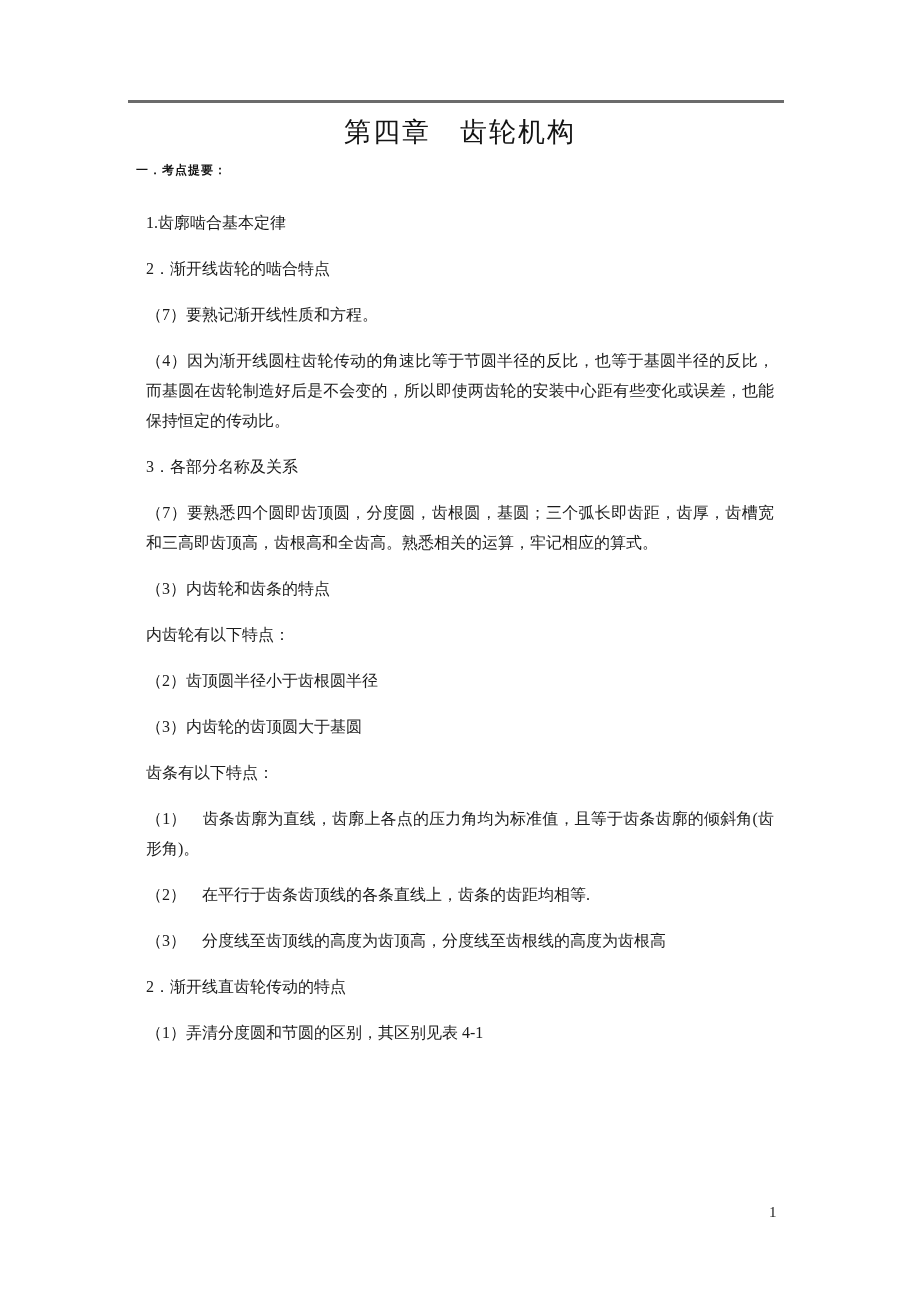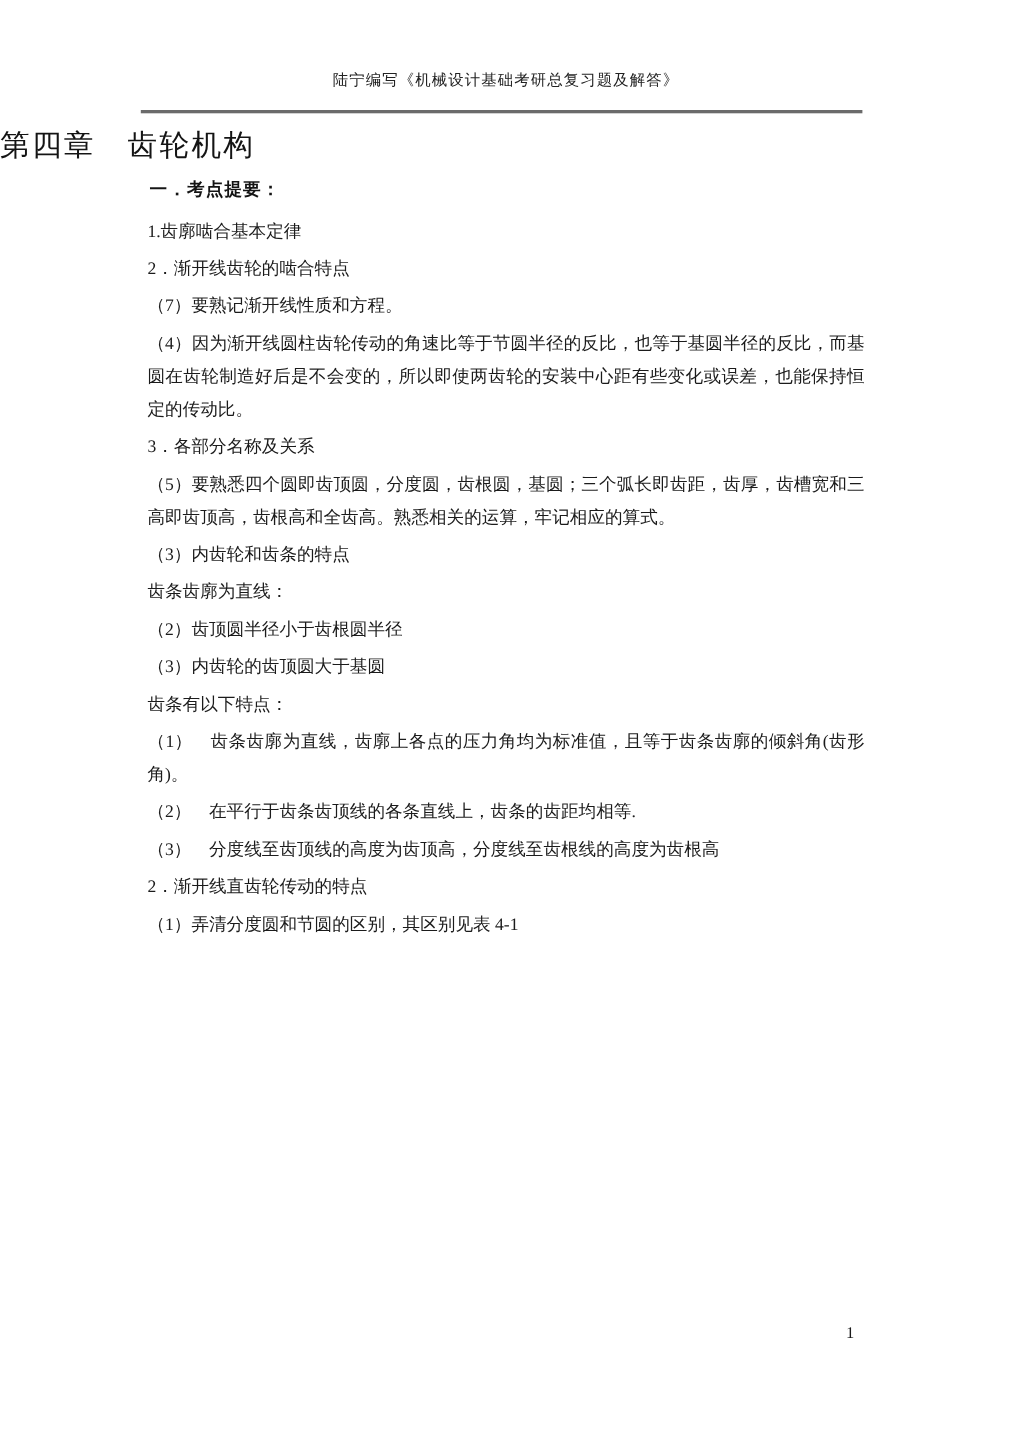--- a/index.html
+++ b/index.html
@@ -32,82 +32,82 @@
     left: 128px;
     width: 656px;
     height: 3px;
     background: #6b6b6b;
   }
   .chapter-title {
     position: absolute;
     top: 114px;
     left: 0;
     width: 100%;
+    text-align: center;
     font-size: 27px;
     letter-spacing: 2px;
     color: #141414;
   }
   .section-heading {
     position: absolute;
     top: 162px;
     left: 136px;
-    font-size: 16px;
+    font-size: 12px;
     font-weight: bold;
     letter-spacing: 1px;
     color: #141414;
   }
   .body-text {
     position: absolute;
     top: 192px;
     left: 130px;
     width: 660px;
     font-size: 16px;
     line-height: 30px;
     text-align: justify;
     text-justify: inter-ideograph;
     word-break: break-all;
     color: #1b1b1b;
   }
   .body-text p {
-    margin: 4px;
+    margin: 16px;
     padding: 0;
   }
   .body-text p.indent {
     text-indent: 2em;
   }
   .page-number {
     position: absolute;
     top: 1204px;
     left: 769px;
     font-size: 15px;
     color: #1b1b1b;
   }
 </style>
 </head>
 <body>
 
 <div class="page">
 
-  <div class="header-text">陆宁编写《机械设计基础考研总复习题及解答》</div>
 
   <div class="header-rule"></div>
 
   <div class="chapter-title">第四章　齿轮机构</div>
 
   <div class="section-heading">一．考点提要：</div>
 
   <div class="body-text">
     <p>1.齿廓啮合基本定律</p>
     <p>2．渐开线齿轮的啮合特点</p>
     <p>（7）要熟记渐开线性质和方程。</p>
     <p>（4）因为渐开线圆柱齿轮传动的角速比等于节圆半径的反比，也等于基圆半径的反比，而基圆在齿轮制造好后是不会变的，所以即使两齿轮的安装中心距有些变化或误差，也能保持恒定的传动比。</p>
     <p>3．各部分名称及关系</p>
-    <p>（5）要熟悉四个圆即齿顶圆，分度圆，齿根圆，基圆；三个弧长即齿距，齿厚，齿槽宽和三高即齿顶高，齿根高和全齿高。熟悉相关的运算，牢记相应的算式。</p>
+    <p>（7）要熟悉四个圆即齿顶圆，分度圆，齿根圆，基圆；三个弧长即齿距，齿厚，齿槽宽和三高即齿顶高，齿根高和全齿高。熟悉相关的运算，牢记相应的算式。</p>
     <p>（3）内齿轮和齿条的特点</p>
-    <p>齿条齿廓为直线：</p>
+    <p>内齿轮有以下特点：</p>
     <p>（2）齿顶圆半径小于齿根圆半径</p>
     <p>（3）内齿轮的齿顶圆大于基圆</p>
     <p>齿条有以下特点：</p>
     <p>（1）　齿条齿廓为直线，齿廓上各点的压力角均为标准值，且等于齿条齿廓的倾斜角(齿形角)。</p>
     <p>（2）　在平行于齿条齿顶线的各条直线上，齿条的齿距均相等.</p>
     <p>（3）　分度线至齿顶线的高度为齿顶高，分度线至齿根线的高度为齿根高</p>
     <p>2．渐开线直齿轮传动的特点</p>
     <p>（1）弄清分度圆和节圆的区别，其区别见表 4-1</p>
   </div>
 

